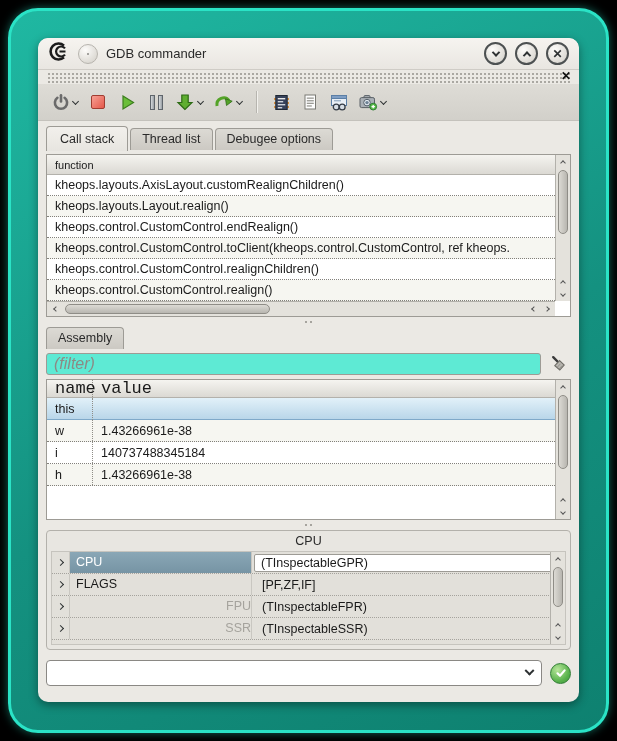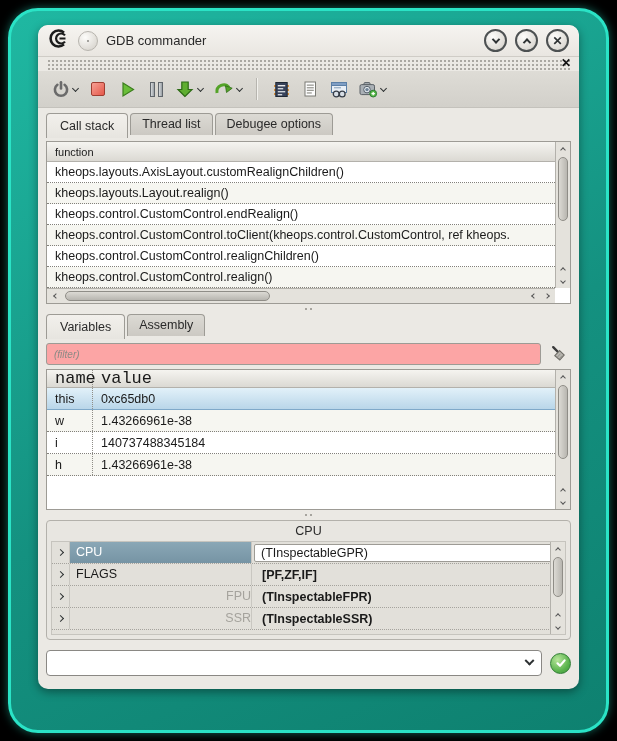--- a/index.html
+++ b/index.html
@@ -4,21 +4,21 @@
 <style>
   * { box-sizing: border-box; margin: 0; padding: 0; }
   html,body { width:617px; height:741px; overflow:hidden; }
   body { background:#000; position:relative; font-family:"Liberation Sans", sans-serif; color:#1a1a1a; }
 
   .frame { position:absolute; left:8px; top:8px; width:601px; height:725px;
     border-radius:30px; border:3px solid #2ae3c6;
     background:linear-gradient(155deg,#1fb8a2 0%,#149180 55%,#0e8170 100%);
     box-shadow:0 0 10px rgba(42,227,198,.45); }
 
-  .window { position:absolute; left:27px; top:14px; width:541px; height:664px;
+  .window { position:absolute; left:27px; top:27px; width:541px; height:664px;
     background:#ebe9e4; border-radius:10px; box-shadow:0 3px 10px rgba(0,0,0,.4);
     display:flex; flex-direction:column; overflow:hidden; }
 
   
   .titlebar { height:32px; flex:0 0 32px; display:flex; align-items:center; gap:8px;
     padding:0 10px; background:linear-gradient(#f6f4f0,#e9e6e1);
     border-bottom:1px solid #cfccc6; border-radius:10px 10px 0 0; }
   .title-text { font-size:13px; color:#2a2a2a; }
   .tb-spacer { flex:1; }
   .round-btn { width:23px; height:23px; border-radius:50%; border:2px solid #4d5152;
@@ -53,21 +53,21 @@
   .tool-btn { height:26px; min-width:24px; display:flex; align-items:center; justify-content:center;
     gap:2px; border-radius:3px; cursor:pointer; padding:0 2px; }
   .tool-sep { width:2px; height:22px; background:#b7b5af; border-right:1px solid #f2f1ed; margin:0 6px; }
   .stop-sq { width:14px; height:14px; border-radius:2px; border:1px solid #a03d31;
     background:linear-gradient(135deg,#f7a094,#e4584a); }
   .pause-bars { display:flex; gap:3px; }
   .pause-bars i { display:block; width:5px; height:15px; border:1px solid #5f656b;
     background:linear-gradient(90deg,#d6dadd,#9aa0a5); }
 
   
-  .tabs { display:flex; align-items:flex-start; gap:2px; padding:5px 8px 0; }
+  .tabs { display:flex; align-items:center; gap:2px; padding:5px 8px 0; }
   .tab { font-size:12.5px; padding:3px 11px 4px; border:1px solid #9d9b95; border-bottom:none;
     border-radius:4px 4px 0 0; background:linear-gradient(#dcdad4,#ccc9c3); cursor:pointer;
     color:#2a2a2a; white-space:nowrap; }
   .tab.active { background:linear-gradient(#f2f0ec,#e7e5e0); padding:5px 13px 5px; position:relative; z-index:2; }
   .tabs + .panel { margin-top:3px; }
 
   
   .panel { margin:0 8px; border:1px solid #9d9b95; background:#fff; position:relative; overflow:hidden; }
   .cs-panel { flex:0 0 163px; height:163px; }
   .list-header { height:20px; line-height:20px; padding-left:8px; font-size:11px;
@@ -90,54 +90,54 @@
   .hthumb { height:10px; border-radius:5px; border:1px solid #8f8d87;
     background:linear-gradient(#dcdad4,#b8b6b0); width:205px; margin-left:3px; }
   .hstepper { width:13px; display:flex; align-items:center; justify-content:center; cursor:pointer; }
   .hfill { flex:1; }
 
   .splitter { height:10px; flex:0 0 10px; display:flex; align-items:center; justify-content:center; gap:3px; cursor:row-resize; }
   .splitter i { width:2px; height:2px; border-radius:50%; background:#8f8d87; display:block; }
 
   
   .filter-row { display:flex; align-items:center; gap:6px; margin:4px 8px 4px; }
-  .filter-input { flex:1; height:22px; border:1px solid #9d9b95; border-radius:3px; background:#fca5a5;
-    font-family:"Liberation Sans",sans-serif; font-size:10px; font-style:italic; color:#333; padding:0 7px; }
+  .filter-input { flex:1; height:22px; border:1px solid #9d9b95; border-radius:3px; background:#5eead4;
+    font-family:"Liberation Sans",sans-serif; font-size:16px; font-style:italic; color:#333; padding:0 7px; }
   .filter-input::placeholder { color:#8c8a85; font-style:italic; }
   .icon-btn { width:24px; height:22px; display:flex; align-items:center; justify-content:center; cursor:pointer; }
 
   
   .vars-panel { flex:0 0 141px; height:141px; }
   .vars-header { height:18px; display:flex; font-size:17px;
     background:linear-gradient(#f5f4f0,#dbd9d3); border-bottom:1px solid #b3b1ab;font-family:Liberation Mono, monospace; }
   .vars-header .c-name { width:46px; padding-left:8px; line-height:18px; border-right:1px dotted #8f8d87; }
   .vars-header .c-value { flex:1; padding-left:8px; line-height:18px; }
   .vars-rows { position:absolute; left:0; right:15px; top:18px; bottom:0; overflow:hidden; background:#fff; }
   .var-row { height:22px; display:flex; border-bottom:1px dotted #82807a; font-size:12.5px; background:#fff; }
   .var-row:nth-child(even){ background:#f6f6f1; }
   .var-row .c-name { width:46px; padding-left:8px; line-height:22px; border-right:1px dotted #8f8d87; }
   .var-row .c-value { flex:1; padding-left:8px; line-height:22px; white-space:nowrap; overflow:hidden; }
-  .var-row.selected { background:linear-gradient(#e2f1f9,#b9d6e9); border-bottom:1px solid #7fa9c9; }
+  .var-row.selected { background:linear-gradient(#e2f1f9,#b9d6e9); border-bottom:1px solid #7fa9c9;flex-direction:column; }
 
   
   .cpu-box { flex:0 0 120px; margin:0 8px; border:1px solid #b3b1ab; border-radius:4px;
     background:#e8e6e1; position:relative; overflow:hidden; }
   .cpu-title { height:20px; line-height:20px; text-align:center; font-size:12.5px; color:#2a2a2a; }
   .cpu-rows { position:absolute; left:4px; right:4px; top:20px; bottom:4px; background:#e2e0da;
     border:1px solid #c6c4be; overflow:hidden; }
   .cpu-row { height:22px; display:flex; align-items:center; font-size:12.5px;
     border-bottom:1px dotted #a5a39d; position:relative; }
   .cpu-exp { width:18px; display:flex; align-items:center; justify-content:center;
     border-right:1px solid #c9c7c1; height:100%; cursor:pointer; }
   .cpu-exp .ch { width:5px; height:5px; border-width:1.8px; transform:rotate(-45deg); }
   .cpu-name { width:182px; height:100%; line-height:21px; padding-left:6px;
     border-right:1px solid #c9c7c1; }
   .cpu-name.selected { background:linear-gradient(#8aa7b6,#7694a4); color:#fff; }
   .cpu-name.disabled { color:#a5a39d;text-align:right; }
-  .cpu-value { flex:1; padding-left:10px; white-space:nowrap; overflow:hidden;font-weight:bold; }
+  .cpu-value { flex:1; padding-left:10px; white-space:nowrap; overflow:hidden; }
   .cpu-edit { flex:1; margin:2px 6px 2px 2px; height:18px; line-height:16px; background:#fff;
     border:1px solid #9d9b95; border-radius:2px; padding:0 6px; font-size:12.5px; }
   .cpu-vscroll { position:absolute; top:0; right:0; bottom:0; width:15px; background:#e4e2dc;
     border-left:1px solid #b3b1ab; display:flex; flex-direction:column; align-items:center; padding:2px 0; }
 
   
   .bottom-row { display:flex; align-items:center; gap:8px; margin:10px 8px 0; }
   .combo { flex:1; height:26px; border:1px solid #8a8884; border-radius:4px; background:#fff;
     display:flex; align-items:center; padding:0 8px; cursor:pointer; }
   .combo input { flex:1; border:none; outline:none; font-family:"Liberation Sans",sans-serif; font-size:13px; }
@@ -304,21 +304,20 @@
           </span>
     </div>
   </div>
 
   <div class="splitter">
         <i></i>
         <i></i>
       </div>
 
   <div class="tabs" style="padding-top:0">
-    <span class="tab active">Variables</span>
     <span class="tab">Assembly</span>
   </div>
 
   <div class="filter-row">
     <input class="filter-input" placeholder="(filter)" style="">
     <span class="icon-btn">
       <svg width="20" height="20" viewBox="0 0 20 20">
         <path d="M4.2 3.2 L10 9" stroke="#3a3a3a" stroke-width="2.4" stroke-linecap="round"></path>
         <path d="M10.6 6.6 L15.2 11 L10.8 16 L5.8 11.6 Z" fill="#b9b7b1" stroke="#6e6c66" stroke-width="1.1"></path>
         <path d="M8 13.5 L11.5 9.8 M10 15 L13.3 11.4" stroke="#8f8d87" stroke-width="0.9"></path>

